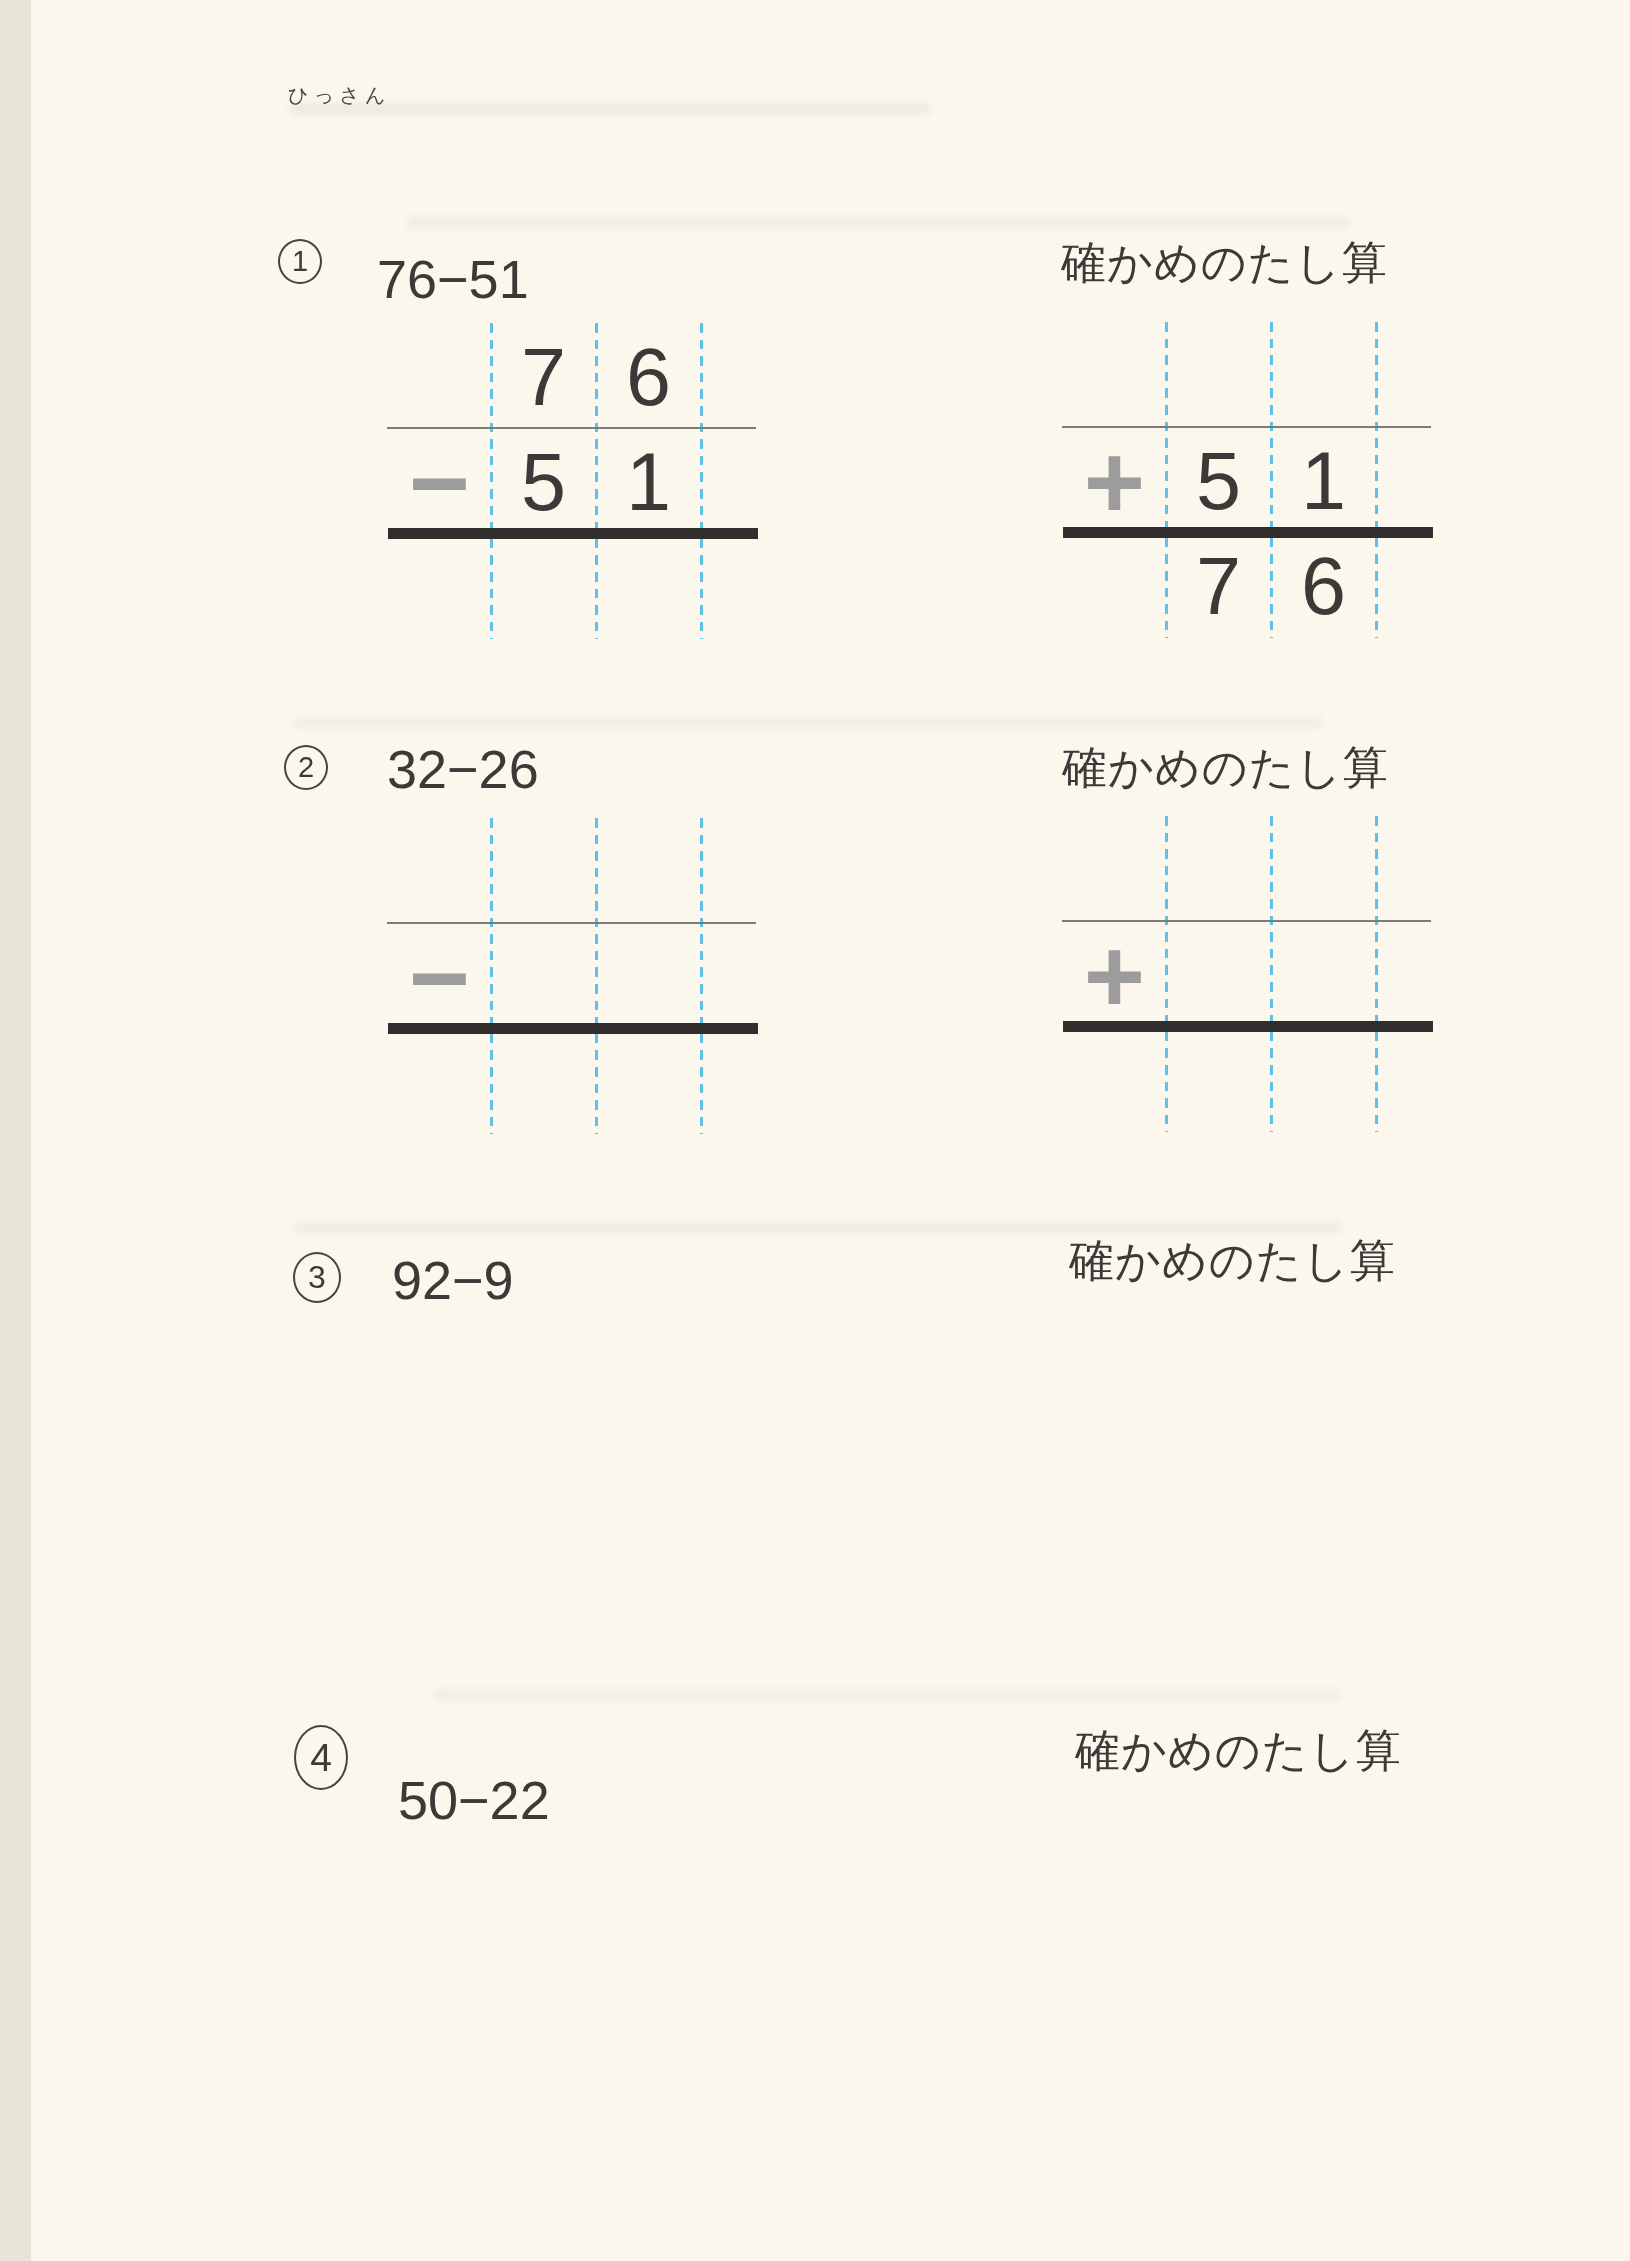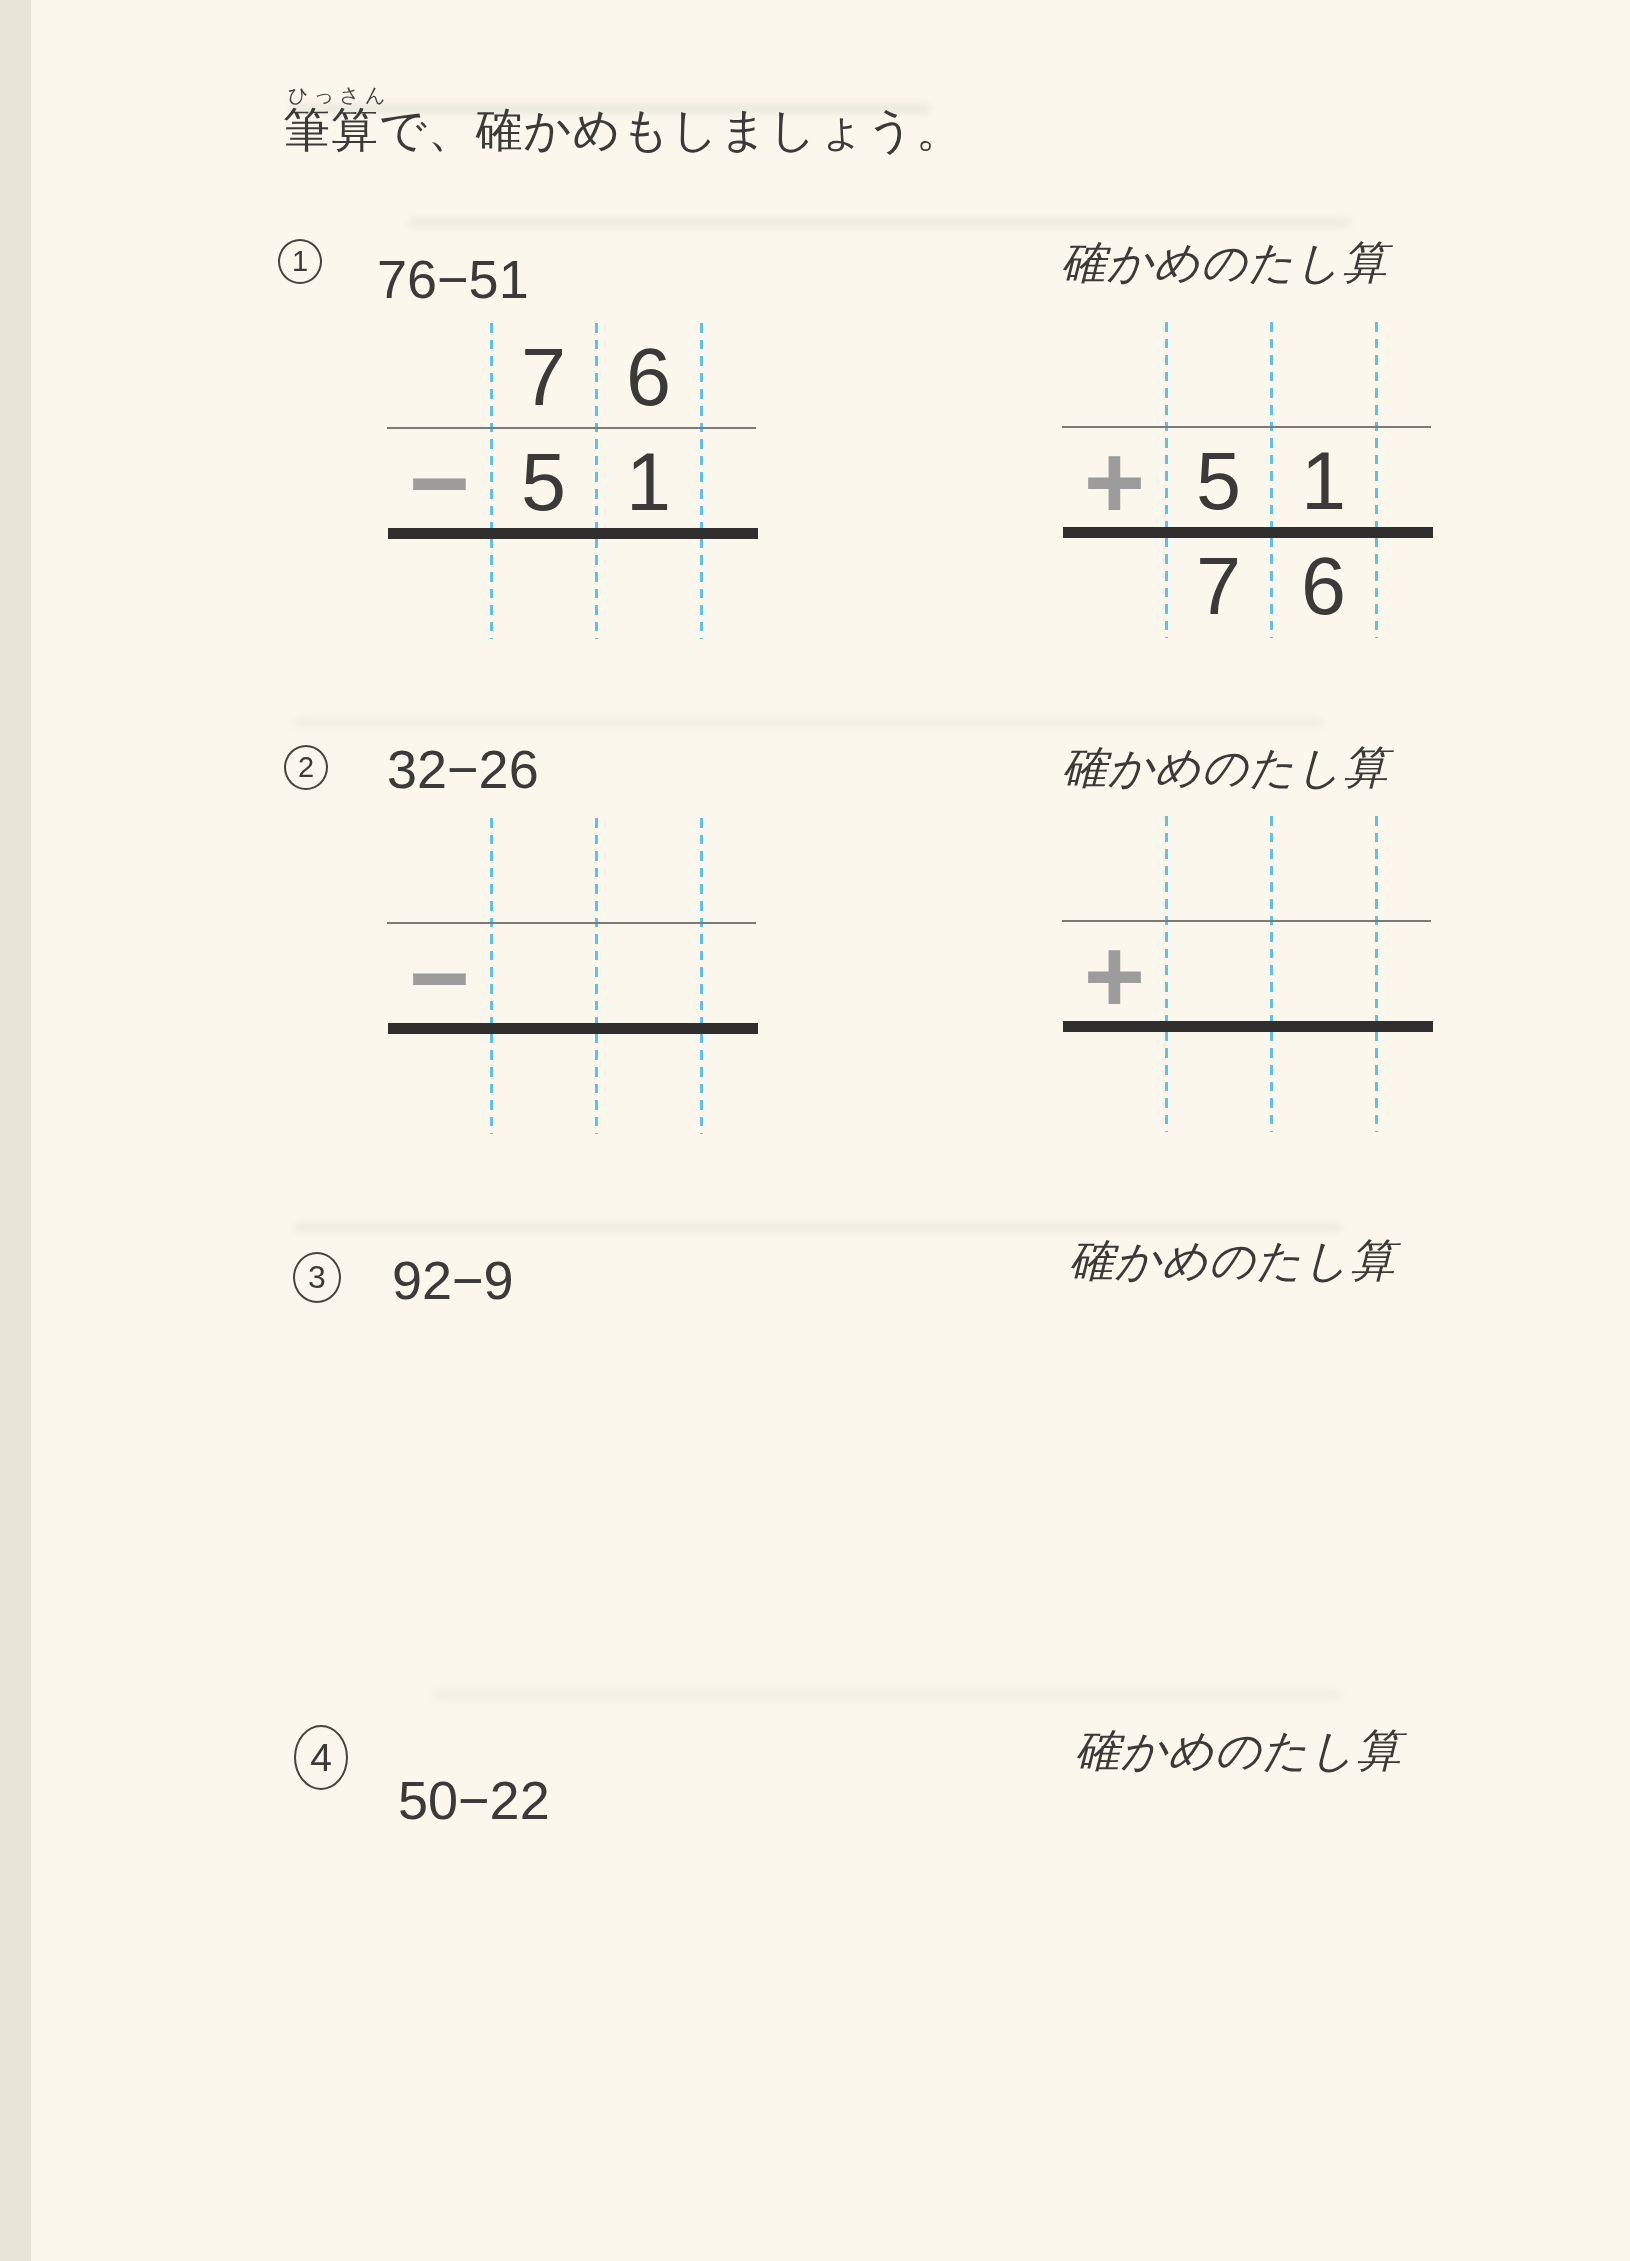--- a/index.html
+++ b/index.html
@@ -70,21 +70,20 @@
   }
 
   
   .check-label {
     position: absolute;
     font-size: 45px;
     line-height: 51px;
     letter-spacing: 0.9px;
     color: #3b3a38;
     white-space: nowrap;
-    font-style: italic;
   }
 
   
   .calc-grid {
     position: absolute;
     width: 371px;
     height: 316px;
   }
   .calc-grid .vl {
     position: absolute;
@@ -126,21 +125,20 @@
 
 <div class="page">
 
   <div class="smudge" style="left:258px;top:103px;width:642px;height:11.4px;opacity:.12"></div>
   <div class="smudge" style="left:376px;top:217px;width:944px;height:11.4px;opacity:.10"></div>
   <div class="smudge" style="left:262px;top:717px;width:1031px;height:10.5px;opacity:.08"></div>
   <div class="smudge" style="left:262px;top:1222px;width:1049px;height:11.4px;opacity:.10"></div>
   <div class="smudge" style="left:402px;top:1689px;width:909px;height:10.5px;opacity:.08"></div>
 
   <div class="furigana">ひっさん</div>
-  <h1 class="title"><span>筆算</span><span>で、確かめもしましょう。</span></h1>
 
   <div class="pnum" style="left:247px;top:239px">1</div>
   <div class="expr" style="left:346px;top:249px">76−51</div>
   <div class="check-label" style="left:1030px;top:237px">確かめのたし算</div>
 
   <div class="calc-grid" style="left:356px;top:323px">
     <i class="vl" style="left:103px"></i>
     <i class="vl" style="left:208px"></i>
     <i class="vl" style="left:313px"></i>
     <b class="thin"></b>

